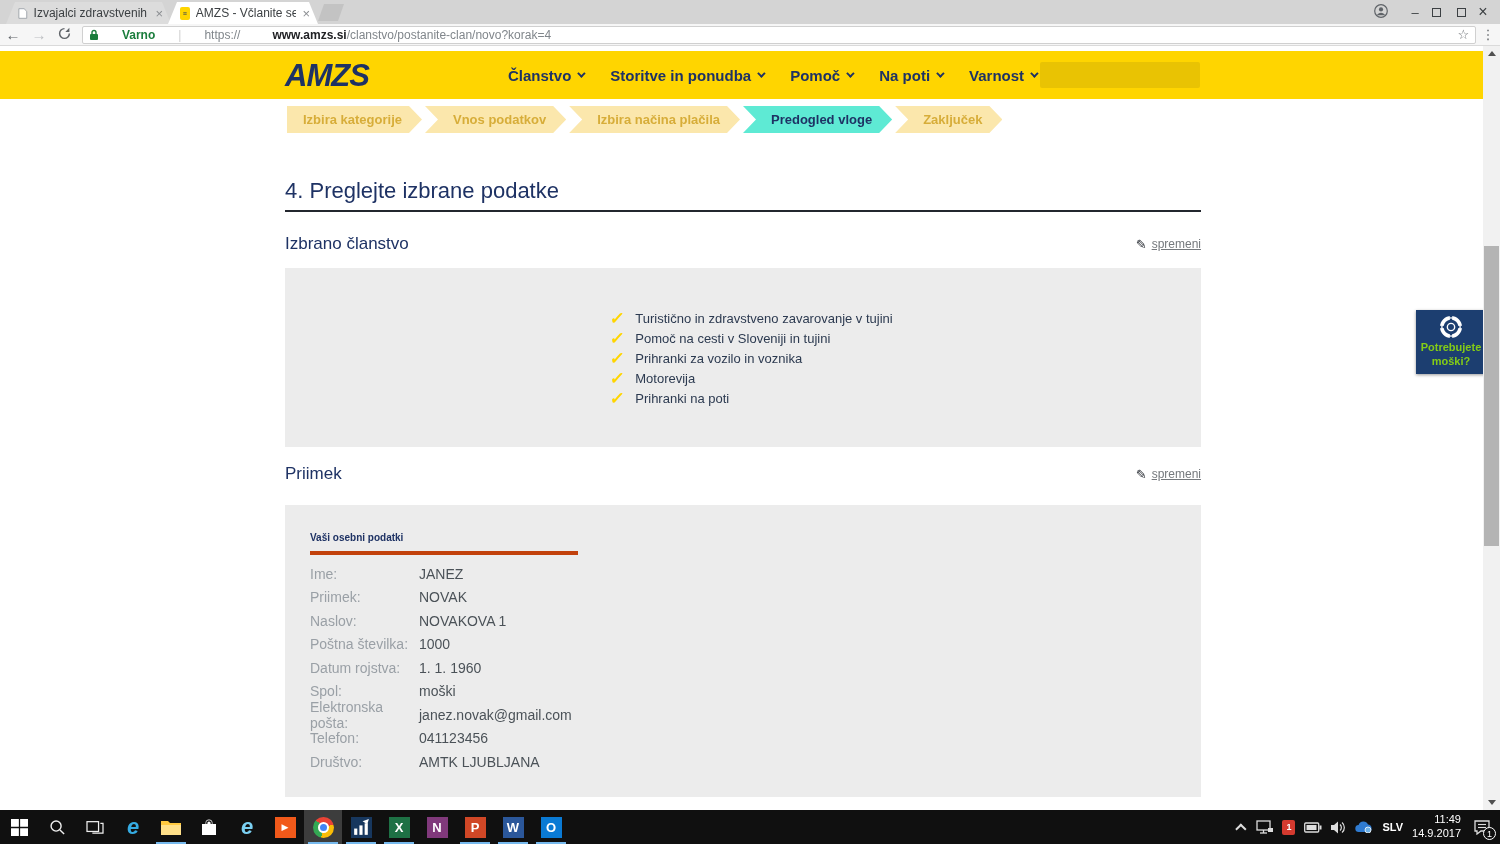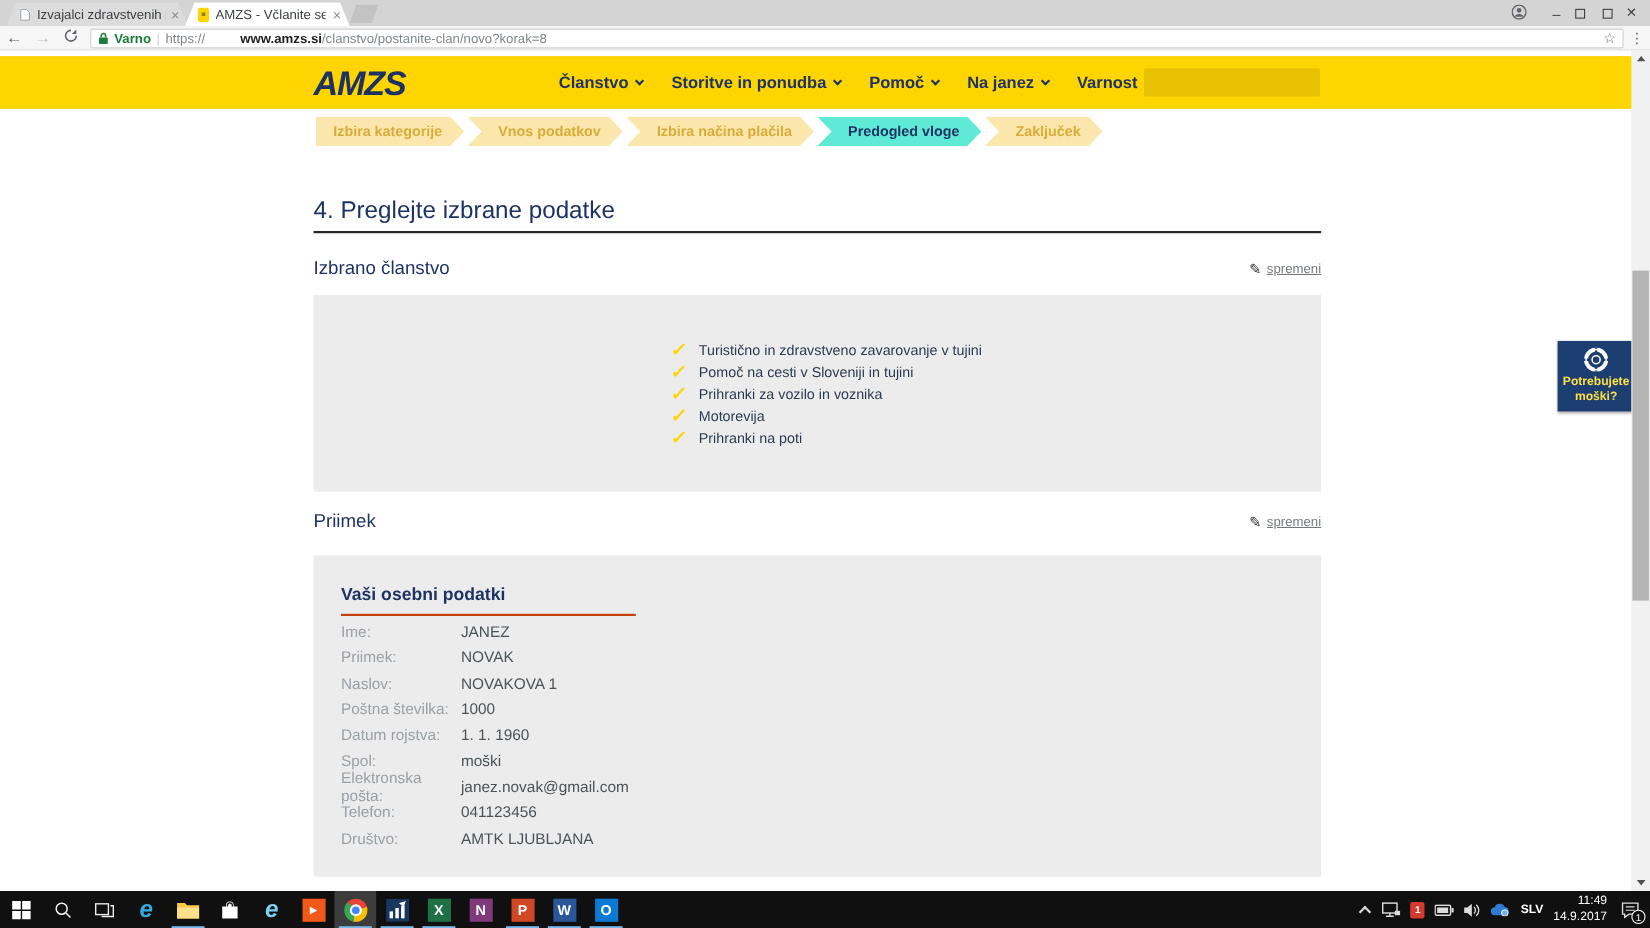--- a/index.html
+++ b/index.html
@@ -25,21 +25,21 @@
   .restore-ic { position:relative; display:inline-block; width:9px; height:9px; }
   .restore-ic:before { content:""; position:absolute; right:0; top:0; width:7px; height:7px; border:1px solid #3c4043; }
   .restore-ic:after  { content:""; position:absolute; left:0; bottom:0; width:7px; height:7px; border:1px solid #3c4043; background:#d4d4d4; }
 
   .toolbar { position:absolute; top:24px; left:0; width:1500px; height:22px; background:#f6f6f6;
              border-bottom:1px solid #dadada; display:flex; align-items:center; }
   .navbtn { font-size:15px; color:#5f6368; width:26px; text-align:center; }
   .navbtn.disabled { color:#bcbec2; }
   .omnibox { position:relative; margin-left:4px; width:1396px; height:18px; background:#fff;
              border:1px solid #d0d0d0; border-radius:2px; display:flex; align-items:center;
-             padding:0 6px; font-size:12px; gap:5px; }
+             padding:0 6px; font-size:12px; gap:23px; }
   .secure { color:#1a7d3c; display:flex; align-items:center; gap:4px; font-weight:bold;}
   .url-sep { color:#d0d0d0; }
   .url { color:#80868b; }
   .url b { color:#202124; font-weight:bold;margin-left:32px; }
   .star { margin-left:auto; color:#6b6f73; font-size:13px; }
   .menu-dots { width:24px; text-align:center; color:#5f6368; font-size:13px; }
 
   
   .viewport { position:absolute; top:46px; left:0; width:1500px; height:764px; background:#fff; overflow:hidden; }
   .site-header { position:absolute; top:5px; left:0; width:1485px; height:48px; background:#ffd500; }
@@ -71,29 +71,29 @@
   .edit-link u { text-decoration:underline; }
 
   .graybox { position:absolute; left:285px; width:916px; background:#ececec; }
   .plan-card { position:absolute; left:25px; top:33px; width:268px; height:114px; background:#fff; text-align:center; }
   .plan-name { margin-top:30px; font-size:15px; font-weight:bold; color:#1e3264; }
   .plan-price { margin-top:6px; font-size:27px; font-weight:500; color:#1e3264; }
   .benefits { position:absolute; left:325px; top:40px; list-style:none; }
   .benefits li { display:flex; align-items:center; gap:11px; height:20px; font-size:13px; color:#2c3a50; }
   .check { color:#ffd500; font-weight:bold; font-size:17px; transform:skewX(-8deg); }
 
-  .group-title { position:absolute; left:25px; top:27px; width:268px; font-size:16px; font-weight:bold; color:#1e3264;
-                 padding-bottom:8px; border-bottom:2px solid #c2410c; }
+  .group-title { position:absolute; left:25px; top:27px; width:268px; font-size:10px; font-weight:bold; color:#1e3264;
+                 padding-bottom:8px; border-bottom:4px solid #c2410c; }
   .fields { position:absolute; left:25px; top:57px; }
   .frow { display:flex; height:23.5px; align-items:center; font-size:14px; }
   .flabel { width:109px; color:#9aa0a6; }
   .fvalue { color:#4b5258; }
 
   .help-btn { position:absolute; left:1416px; top:264px; width:70px; height:64px; background:#1c3e70;
-              color:#fde047; display:flex; flex-direction:column; align-items:center; justify-content:center;
+              color:#84cc16; display:flex; flex-direction:column; align-items:center; justify-content:center;
               gap:3px; cursor:pointer; box-shadow:0 1px 3px rgba(0,0,0,.4); }
   .help-btn .txt { font-size:11px; font-weight:bold; line-height:1.25; text-align:center; }
 
   .scrollbar { position:absolute; right:0; top:0; width:17px; height:764px; background:#f1f1f1; }
   .sb-arrow { position:absolute; left:0; width:17px; height:15px; display:flex; align-items:center; justify-content:center; }
   .sb-arrow svg { display:block; }
   .sb-thumb { position:absolute; left:1px; top:200px; width:15px; height:300px; background:#b4b4b4; }
 
   
   .taskbar { position:absolute; top:810px; left:0; width:1500px; height:34px; background:#101010;
@@ -166,21 +166,21 @@
           <path d="M14 1v5h-5z" fill="#5f6368"></path>
         </svg>
     </span>
     <div class="omnibox">
       <svg width="10" height="12" viewBox="0 0 10 12">
           <rect x="1" y="5" width="8" height="6" rx="1" fill="#1a7d3c"></rect>
           <path d="M3 5V3.5a2 2 0 014 0V5" fill="none" stroke="#1a7d3c" stroke-width="1.4"></path>
         </svg>
       <span class="secure">Varno</span>
       <span class="url-sep">|</span>
-      <span class="url"><span>https://</span><b>www.amzs.si</b><span>/clanstvo/postanite-clan/novo?korak=8</span></span>
+      <span class="url"><span>https://</span><b>www.amzs.si</b><span>/clanstvo/postanite-clan/novo?korak=4</span></span>
       <span class="star">☆</span>
     </div>
     <span class="menu-dots">⋮</span>
   </div>
 
   <div class="viewport">
 
     <div class="site-header">
       <div class="logo">AMZS</div>
       <nav class="mainnav" id="mainnav">
@@ -190,21 +190,21 @@
           </div>
           <div class="nav-item">
             <span>Storitve in ponudba</span>
             <span class="caret"></span>
           </div>
           <div class="nav-item">
             <span>Pomoč</span>
             <span class="caret"></span>
           </div>
           <div class="nav-item">
-            <span>Na janez</span>
+            <span>Na poti</span>
             <span class="caret"></span>
           </div>
           <div class="nav-item">
             <span>Varnost</span>
             <span class="caret"></span>
           </div>
           <div class="nav-item">
             <span>O AMZS</span>
             <span class="caret"></span>
           </div>

